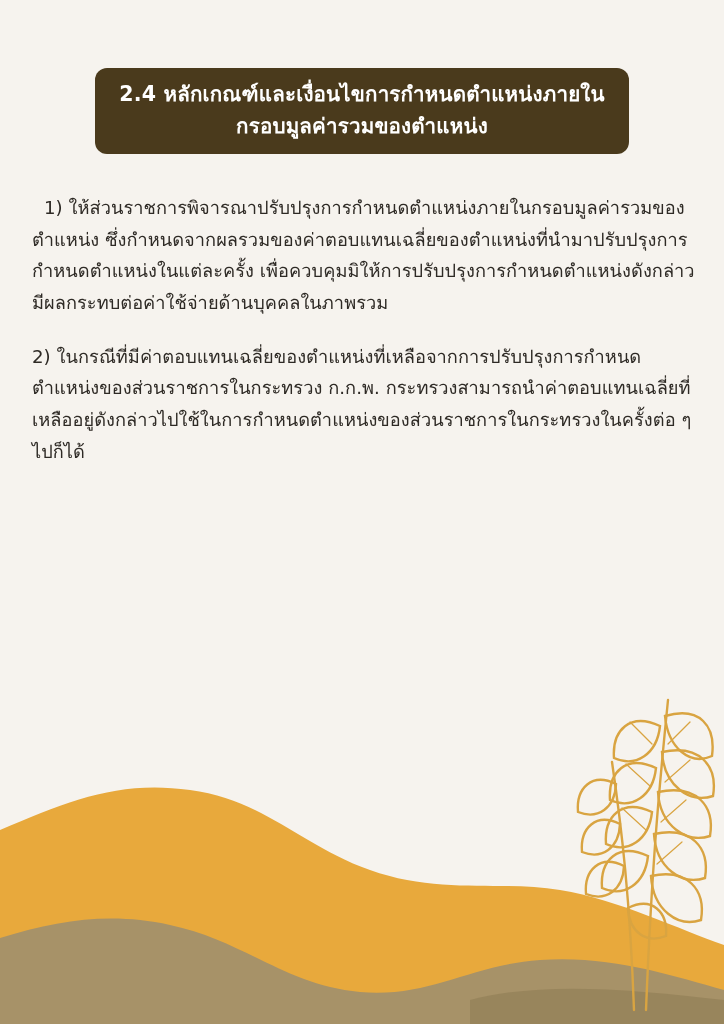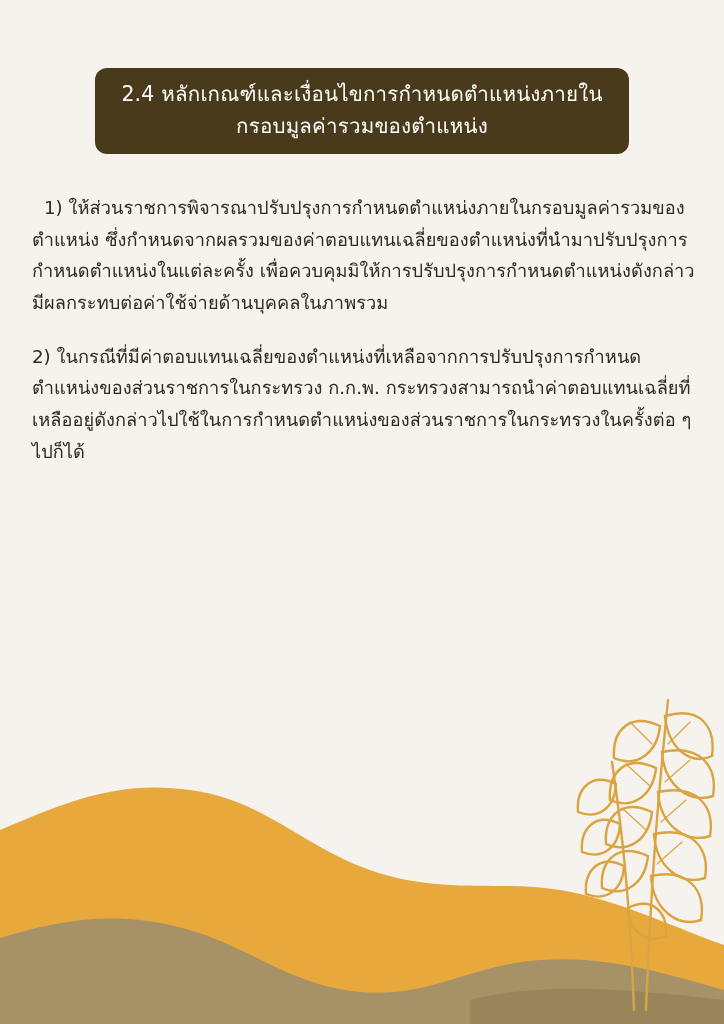--- a/index.html
+++ b/index.html
@@ -46,21 +46,21 @@
     justify-content: center;
     box-sizing: border-box;
     padding: 10px 22px;
   }
   .title-banner .title-text {
     color: #ffffff;
     font-size: 20.5px;
     line-height: 1.55;
     text-align: center;
     letter-spacing: 0.2px;
-    font-weight: 400;
+    font-weight: 700;
   }
 
   
   .body-block {
     position: absolute;
     left: 32px;
     top: 192px;
     width: 664px;
   }
   .para {

